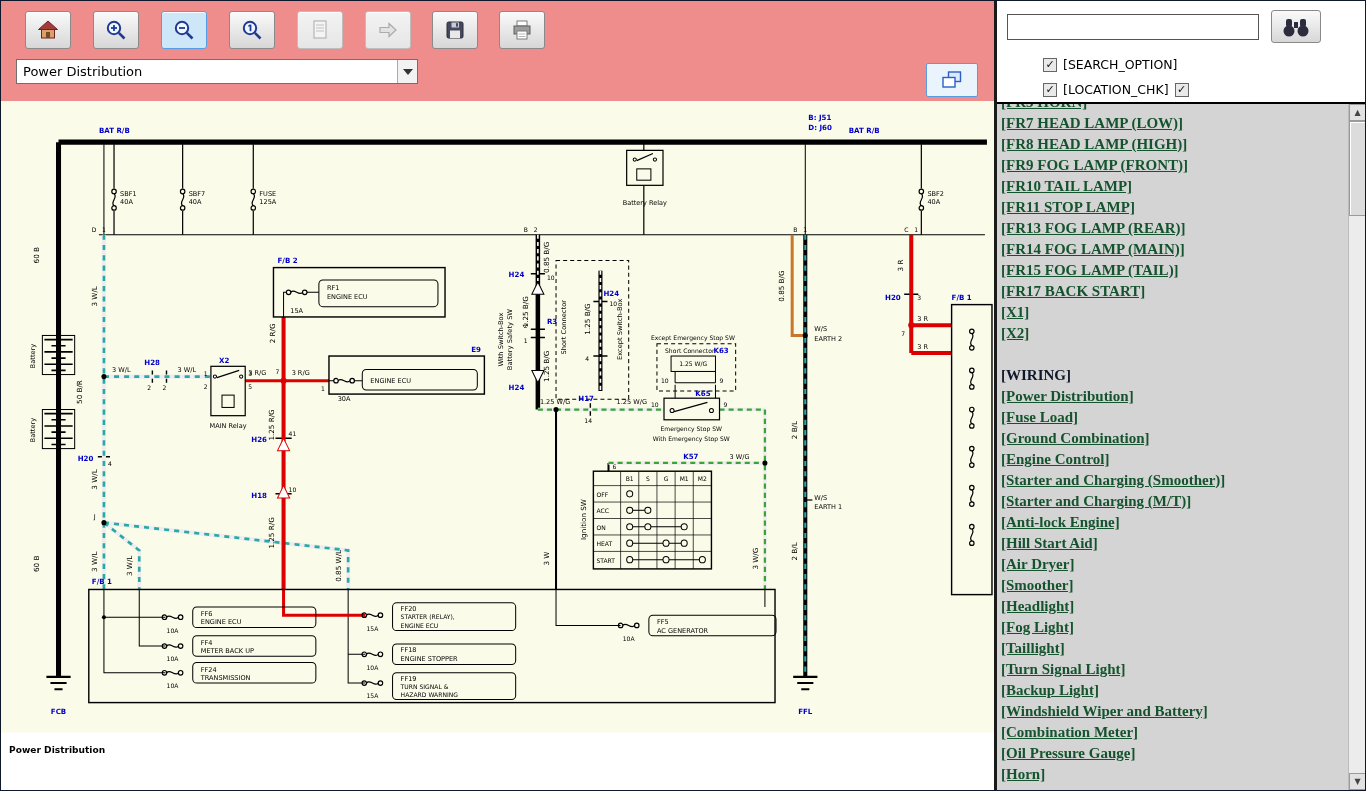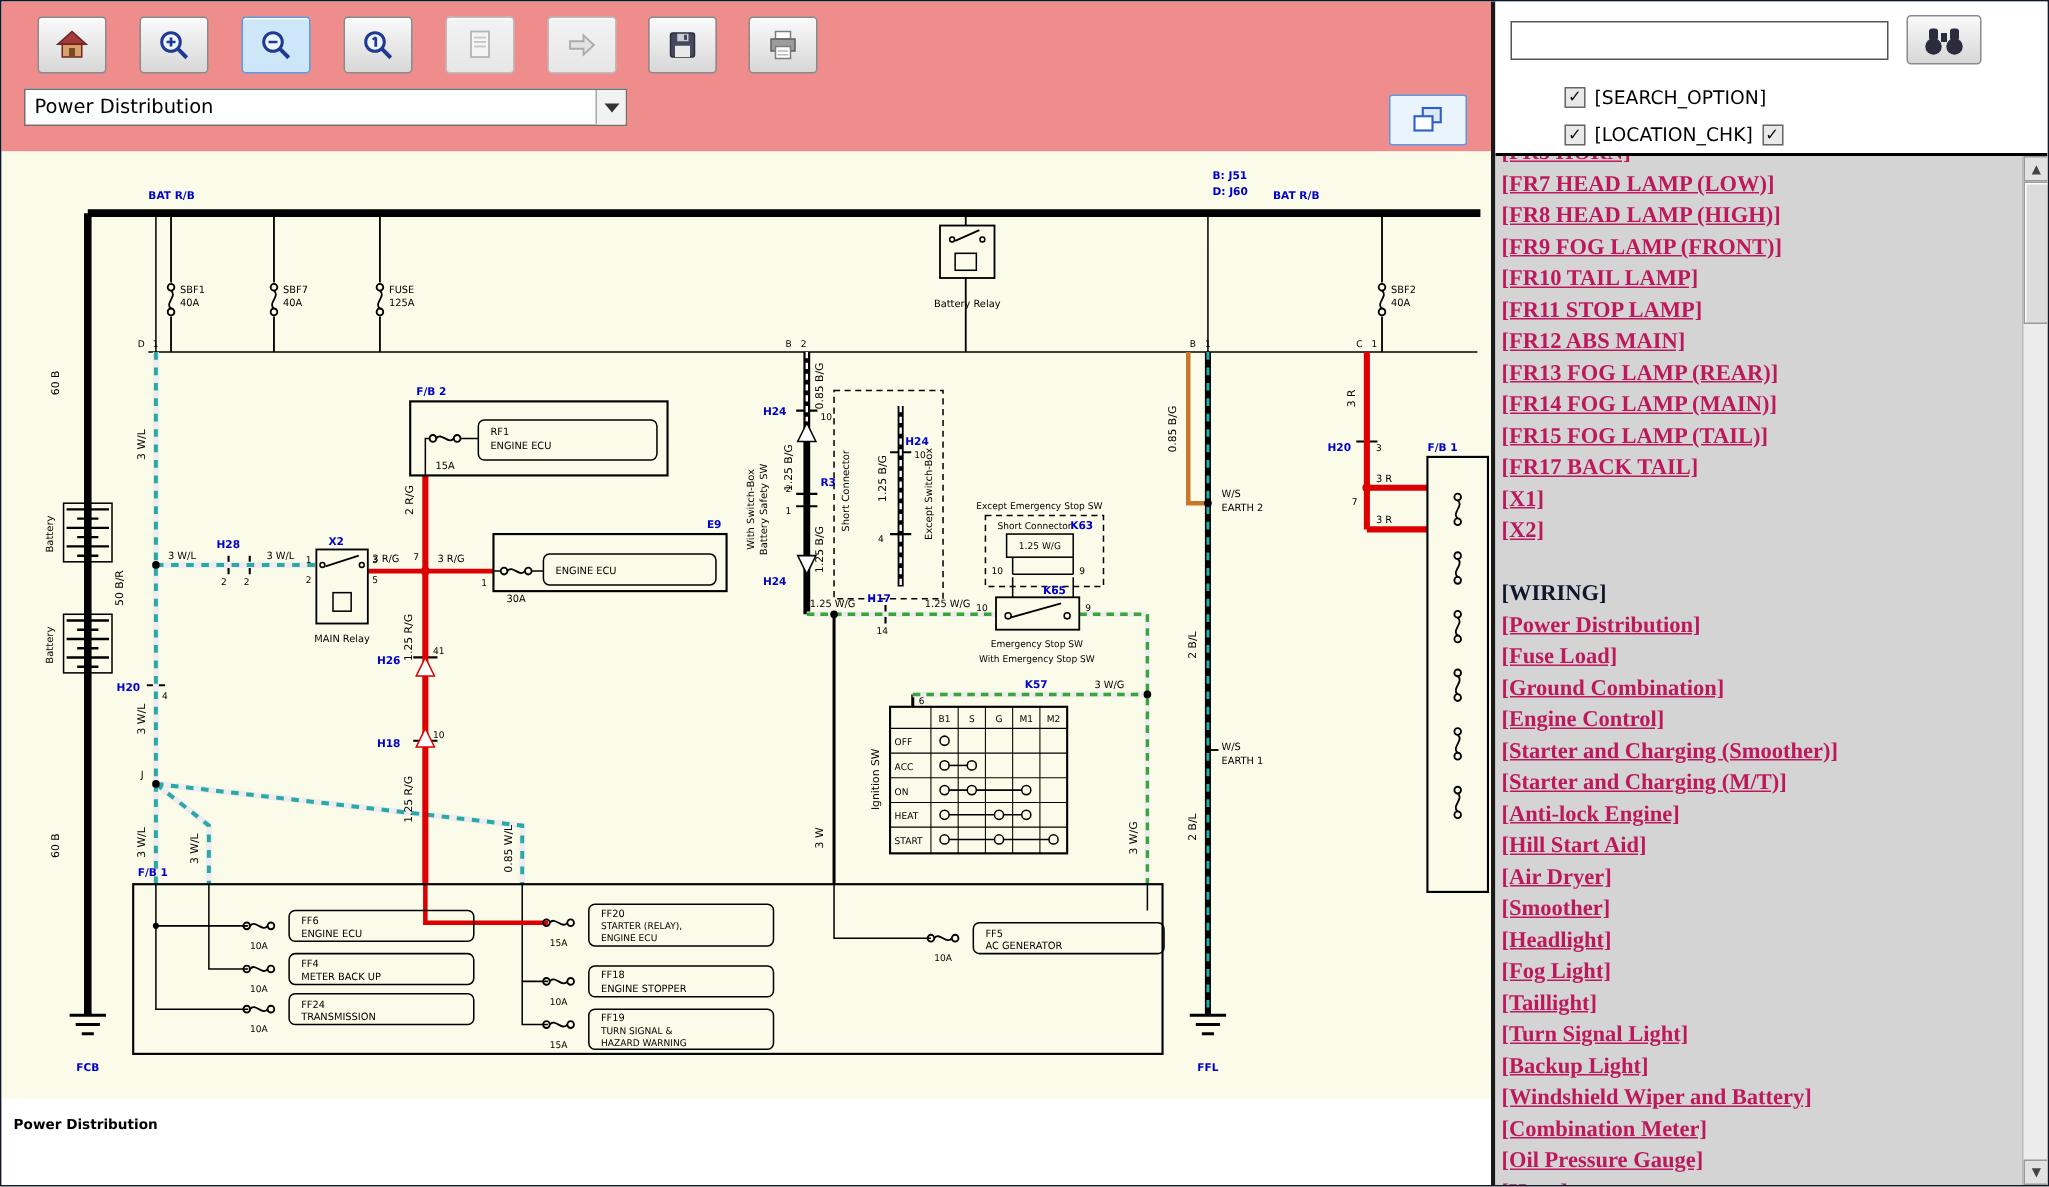--- a/index.html
+++ b/index.html
@@ -34,21 +34,21 @@
   .search-input{position:absolute;left:10px;top:13px;width:252px;height:26px;border:1px solid #555;font-size:13px;padding:0 4px;}
   .binoc-btn{position:absolute;left:274px;top:9px;width:50px;height:33px;border:1px solid #8a8a8a;border-radius:3px;
              background:linear-gradient(#fafafa,#d7d7d7);display:flex;align-items:center;justify-content:center;}
   .chk-row{position:absolute;left:46px;display:flex;align-items:center;gap:6px;font-size:12.5px;color:#000;}
   .cb{width:14px;height:14px;border:1px solid #666;background:#e9e9e9;display:inline-flex;align-items:center;justify-content:center;
       font-size:11px;font-weight:bold;color:#111;line-height:1;}
   .results-wrap{flex:1;position:relative;overflow:hidden;background:#d4d4d4;}
   .results{margin-top:-12px;padding-left:4px;padding-right:20px;
            font-family:"Liberation Serif","DejaVu Serif",serif;font-weight:bold;font-size:15px;line-height:21px;}
   .result-item{white-space:nowrap;overflow:hidden;}
-  .result-item.link{color:#be185d;text-decoration:underline;cursor:pointer;}
+  .result-item.link{color:#14532d;text-decoration:underline;cursor:pointer;}
   .result-item.heading{color:#0f172a;}
   .result-item.spacer{height:21px;}
   .scrollbar{position:absolute;right:0;top:0;bottom:0;width:17px;background:#ececec;border-left:1px solid #bbb;}
   .sb-btn{position:absolute;left:0;width:17px;height:17px;background:#e2e2e2;border:1px solid #9a9a9a;
           display:flex;align-items:center;justify-content:center;font-size:8px;color:#444;}
   .sb-up{top:0;} .sb-down{bottom:0;}
   .sb-thumb{position:absolute;left:0;top:17px;width:17px;height:95px;background:#dcdcdc;border:1px solid #9a9a9a;
             box-shadow:inset 1px 1px 0 #fff;}
 </style>
 </head>
@@ -500,25 +500,24 @@
       </div>
     </div>
     <div class="results-wrap">
       <div class="results">
           <div class="result-item link">[FR5 HORN]</div>
           <div class="result-item link">[FR7 HEAD LAMP (LOW)]</div>
           <div class="result-item link">[FR8 HEAD LAMP (HIGH)]</div>
           <div class="result-item link">[FR9 FOG LAMP (FRONT)]</div>
           <div class="result-item link">[FR10 TAIL LAMP]</div>
           <div class="result-item link">[FR11 STOP LAMP]</div>
-          <div class="result-item link">[FR12 ABS MAIN]</div>
           <div class="result-item link">[FR13 FOG LAMP (REAR)]</div>
           <div class="result-item link">[FR14 FOG LAMP (MAIN)]</div>
           <div class="result-item link">[FR15 FOG LAMP (TAIL)]</div>
-          <div class="result-item link">[FR17 BACK TAIL]</div>
+          <div class="result-item link">[FR17 BACK START]</div>
           <div class="result-item link">[X1]</div>
           <div class="result-item link">[X2]</div>
           <div class="result-item spacer"></div>
           <div class="result-item heading">[WIRING]</div>
           <div class="result-item link">[Power Distribution]</div>
           <div class="result-item link">[Fuse Load]</div>
           <div class="result-item link">[Ground Combination]</div>
           <div class="result-item link">[Engine Control]</div>
           <div class="result-item link">[Starter and Charging (Smoother)]</div>
           <div class="result-item link">[Starter and Charging (M/T)]</div>

